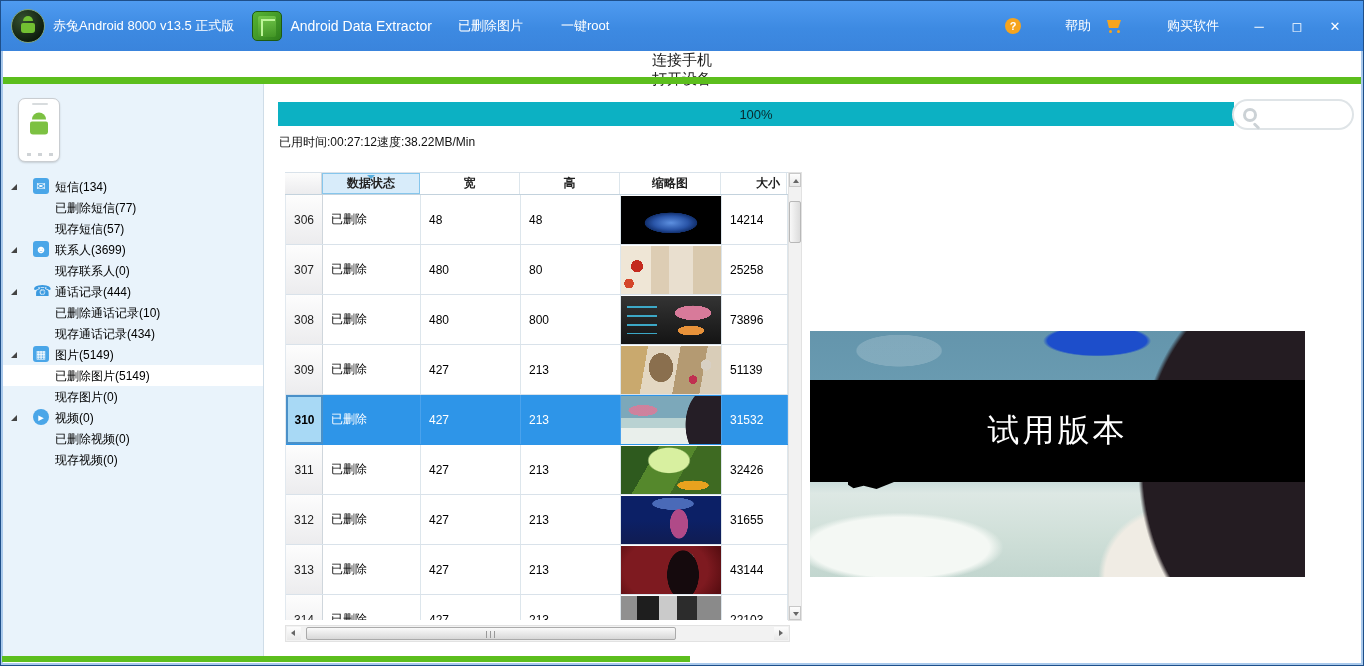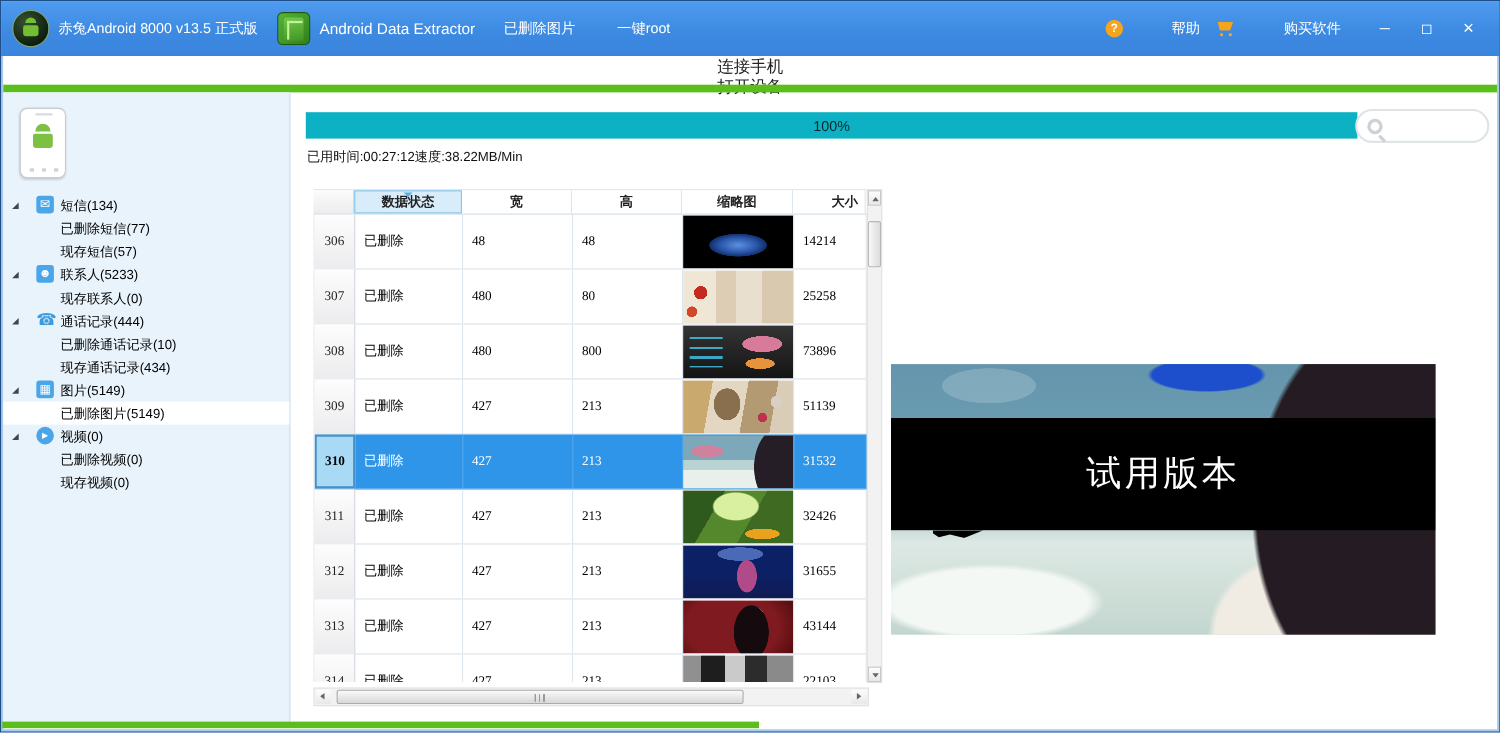--- a/index.html
+++ b/index.html
@@ -77,21 +77,21 @@
               display:flex; align-items:center; justify-content:center; font-size:13px; color:#09282c; }
   .elapsed { position:absolute; left:279px; top:134px; font-size:12px; color:#111; }
   .search { position:absolute; left:1232px; top:99px; width:122px; height:31px; background:#fff;
             border:2px solid #dfe4e7; border-radius:16px; display:flex; align-items:center; }
   .mag { width:14px; height:14px; border:3px solid #ccd2d6; border-radius:50%; margin-left:9px; position:relative; }
   .mag::after { content:""; position:absolute; left:9px; top:11px; width:3px; height:8px; background:#ccd2d6;
                 transform:rotate(-45deg); border-radius:2px; }
   .search input { border:none; outline:none; width:70px; margin-left:5px; font-size:12px; background:transparent; }
 
   
-  .tablewrap { position:absolute; left:285px; top:172px; width:517px; height:449px;font-family:Liberation Serif, serif; }
+  .tablewrap { position:absolute; left:285px; top:172px; width:517px; height:449px; }
   .tgrid { display:grid; grid-template-columns:37px 98px 100px 100px 101px 66px; }
   .thead { height:23px; border-top:1px solid #d9e2ea; border-bottom:1px solid #c3d2dd; }
   .th { font-size:12px; font-weight:bold; color:#222; display:flex; align-items:center; justify-content:center;
         border-right:1px solid #dde6ec; background:#fff; position:relative; }
   .th.sorted { background:#d8ecfa; border:1px solid #86c6ec; }
   .th.sorted::before { content:""; position:absolute; top:1px; left:50%; margin-left:-4px;
                        border-left:4px solid transparent; border-right:4px solid transparent;
                        border-top:4px solid #58aede; }
   .th.num-h { background:linear-gradient(#fcfcfc,#ececee); border-right:1px solid #cfd6dc; }
   .th.right { justify-content:flex-end; padding-right:6px; }
@@ -231,21 +231,21 @@
         </div>
         <div class="tree-item">
           <span class="tw-label">已删除短信(77)</span>
         </div>
         <div class="tree-item">
           <span class="tw-label">现存短信(57)</span>
         </div>
         <div class="tree-item">
           <span class="tw-arrow"></span>
           <span class="tw-icon ic-contacts">☻</span>
-          <span class="tw-label">联系人(5233)</span>
+          <span class="tw-label">联系人(3699)</span>
         </div>
         <div class="tree-item">
           <span class="tw-label">现存联系人(0)</span>
         </div>
         <div class="tree-item">
           <span class="tw-arrow"></span>
           <span class="tw-icon ic-calls">☎</span>
           <span class="tw-label">通话记录(444)</span>
         </div>
         <div class="tree-item">
@@ -254,20 +254,23 @@
         <div class="tree-item">
           <span class="tw-label">现存通话记录(434)</span>
         </div>
         <div class="tree-item">
           <span class="tw-arrow"></span>
           <span class="tw-icon ic-images">▦</span>
           <span class="tw-label">图片(5149)</span>
         </div>
         <div class="tree-item selected">
           <span class="tw-label">已删除图片(5149)</span>
+        </div>
+        <div class="tree-item">
+          <span class="tw-label">现存图片(0)</span>
         </div>
         <div class="tree-item">
           <span class="tw-arrow"></span>
           <span class="tw-icon ic-videos">▸</span>
           <span class="tw-label">视频(0)</span>
         </div>
         <div class="tree-item">
           <span class="tw-label">已删除视频(0)</span>
         </div>
         <div class="tree-item">

